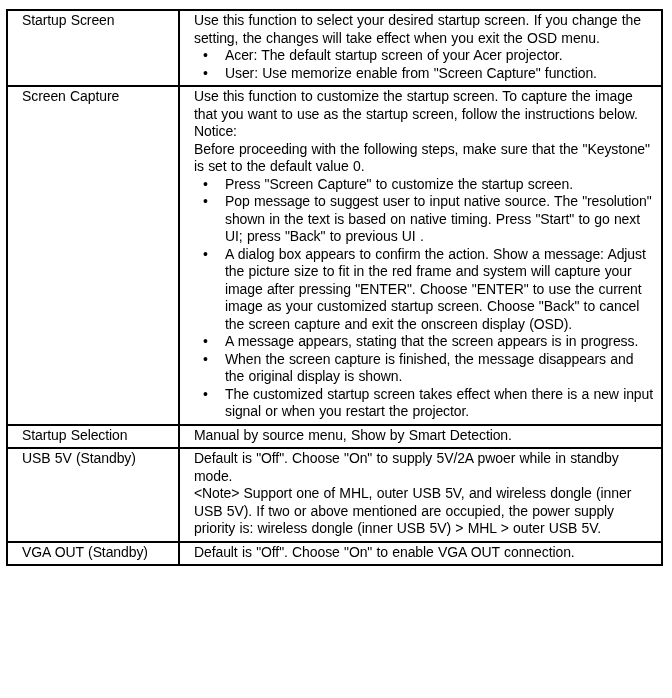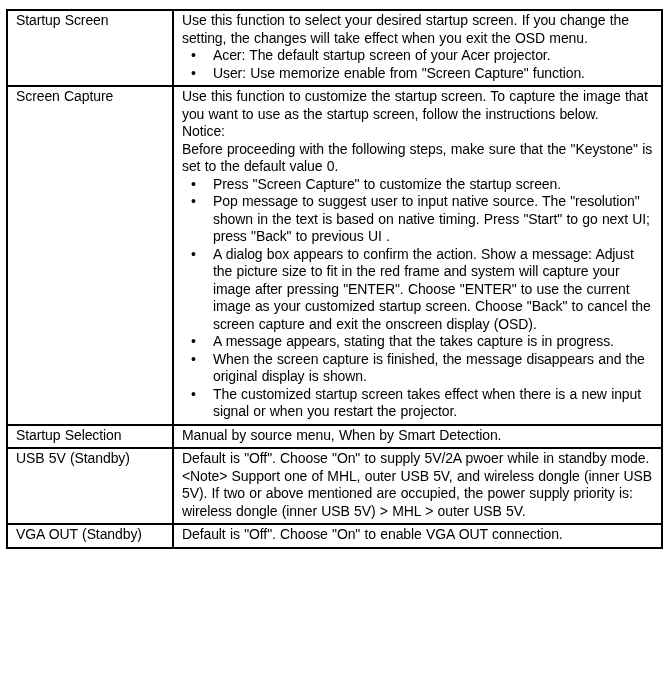--- a/index.html
+++ b/index.html
@@ -21,21 +21,21 @@
     top: 9px;
     width: 657px;
     border-collapse: collapse;
     table-layout: fixed;
   }
   .doc-table td {
     border: 2px solid #000000;
     vertical-align: top;
     font-size: 14px;
     line-height: 17.5px;
-    padding: 1px 6px 3px 8px;
+    padding: 1px 6px 3px 14px;
     letter-spacing: -0.1px;
     word-spacing: 0.5px;
   }
   td.label-cell {
     width: 150px; 
     white-space: nowrap;
     overflow: hidden;
   }
   td.desc-cell {
     width: auto;
@@ -69,29 +69,29 @@
       </tr>
       <tr>
         <td class="label-cell"><span>Screen Capture</span></td>
         <td class="desc-cell">
           <div class="para">Use this function to customize the startup screen. To capture the image that you want to use as the startup screen, follow the instructions below.</div>
           <div class="para">Notice:</div>
           <div class="para">Before proceeding with the following steps, make sure that the "Keystone" is set to the default value 0.</div>
           <div class="bullet-item"><span class="bullet-glyph">•</span><span>Press "Screen Capture" to customize the startup screen.</span></div>
           <div class="bullet-item"><span class="bullet-glyph">•</span><span>Pop message to suggest user to input native source. The "resolution" shown in the text is based on native timing. Press "Start" to go next UI; press "Back" to previous UI .</span></div>
           <div class="bullet-item"><span class="bullet-glyph">•</span><span>A dialog box appears to confirm the action. Show a message: Adjust the picture size to fit in the red frame and system will capture your image after pressing "ENTER". Choose "ENTER" to use the current image as your customized startup screen. Choose "Back" to cancel the screen capture and exit the onscreen display (OSD).</span></div>
-          <div class="bullet-item"><span class="bullet-glyph">•</span><span>A message appears, stating that the takes capture is in progress.</span></div>
+          <div class="bullet-item"><span class="bullet-glyph">•</span><span>A message appears, stating that the screen appears is in progress.</span></div>
           <div class="bullet-item"><span class="bullet-glyph">•</span><span>When the screen capture is finished, the message disappears and the original display is shown.</span></div>
           <div class="bullet-item"><span class="bullet-glyph">•</span><span>The customized startup screen takes effect when there is a new input signal or when you restart the projector.</span></div>
         </td>
       </tr>
       <tr>
         <td class="label-cell"><span>Startup Selection</span></td>
         <td class="desc-cell">
-          <div class="para">Manual by source menu, When by Smart Detection.</div>
+          <div class="para">Manual by source menu, Show by Smart Detection.</div>
         </td>
       </tr>
       <tr>
         <td class="label-cell"><span>USB 5V (Standby)</span></td>
         <td class="desc-cell">
           <div class="para">Default is "Off". Choose "On" to supply 5V/2A pwoer while in standby mode.</div>
           <div class="para">&lt;Note&gt; Support one of MHL, outer USB 5V, and wireless dongle (inner USB 5V). If two or above mentioned are occupied, the power supply priority is: wireless dongle (inner USB 5V) &gt; MHL &gt; outer USB 5V.</div>
         </td>
       </tr>
       <tr>

